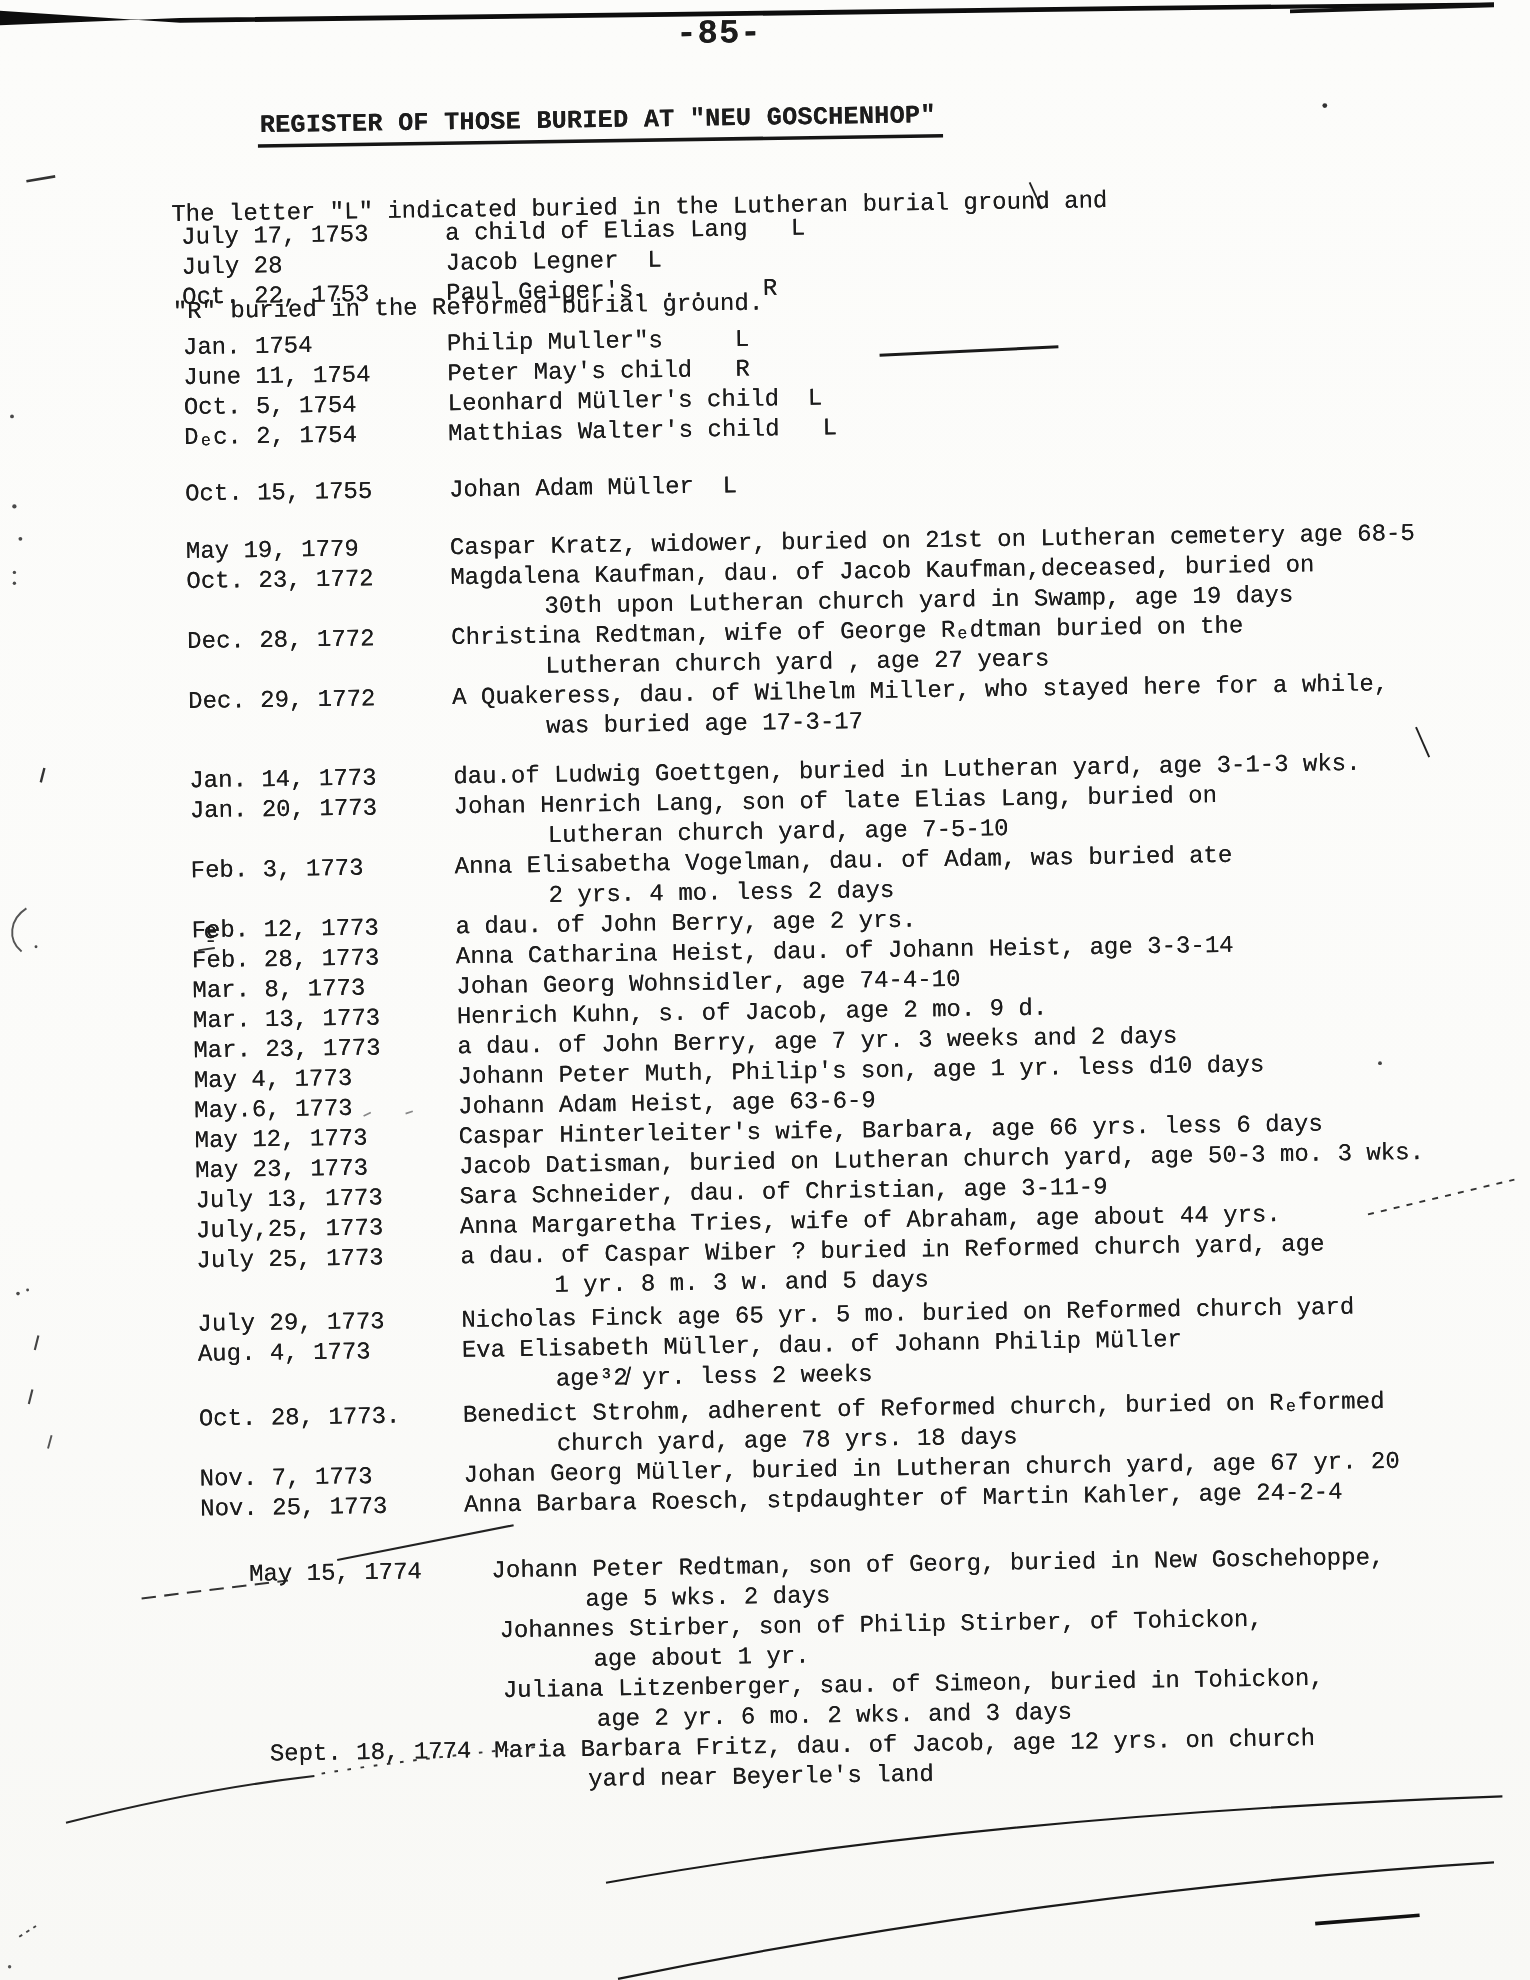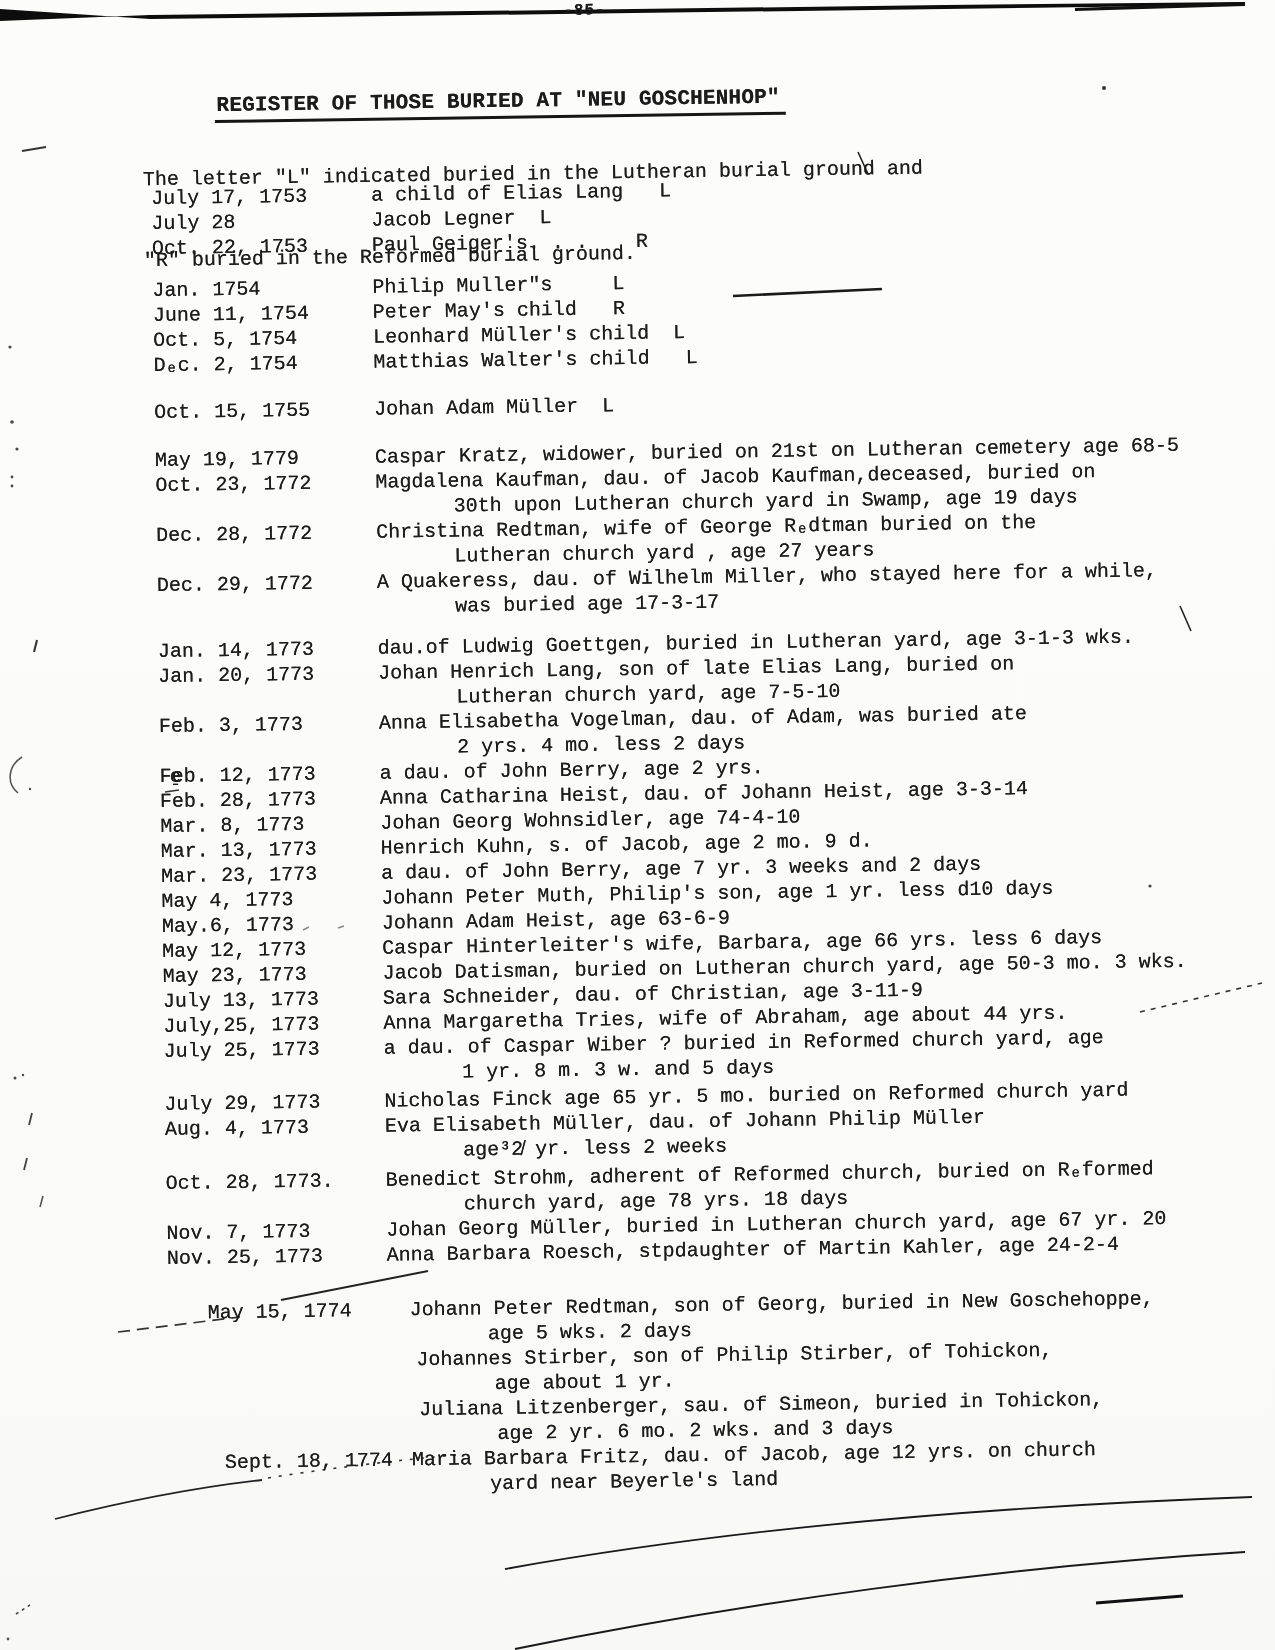--- a/index.html
+++ b/index.html
@@ -12,22 +12,22 @@
     font-family:"Liberation Mono","DejaVu Sans Mono",monospace;
     color:#1c1c1c;
   }
   .content{
     position:absolute;inset:0;
     transform:rotate(-0.85deg);
     transform-origin:160px 800px;
     text-shadow:0 0 0.5px rgba(15,15,15,0.85);
   }
   .page-number{
-    position:absolute;top:8px;left:575px;
-    font-size:16px;letter-spacing:1px;font-weight:bold;
+    position:absolute;top:20px;left:575px;
+    font-size:28px;letter-spacing:1px;font-weight:bold;
   }
   .title{
     position:absolute;top:72px;left:150px;
     font-size:21px;font-weight:bold;letter-spacing:0.2px;
     white-space:pre;
   }
   .title span{
     display:inline-block;
     border-bottom:3.2px solid #161616;
     padding:0 6px 3px 2px;margin-left:-2px;

